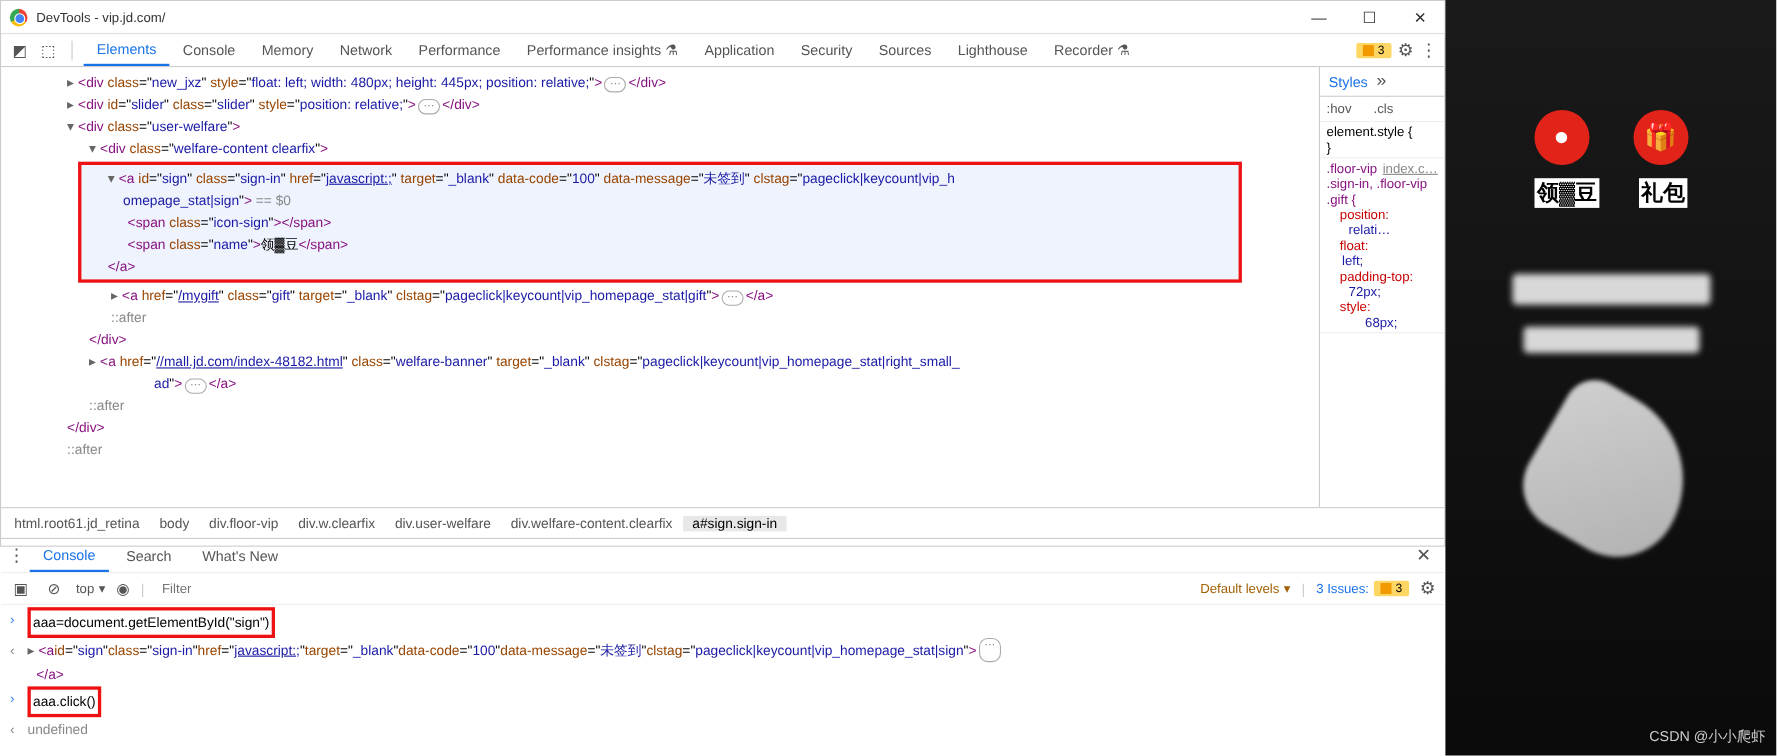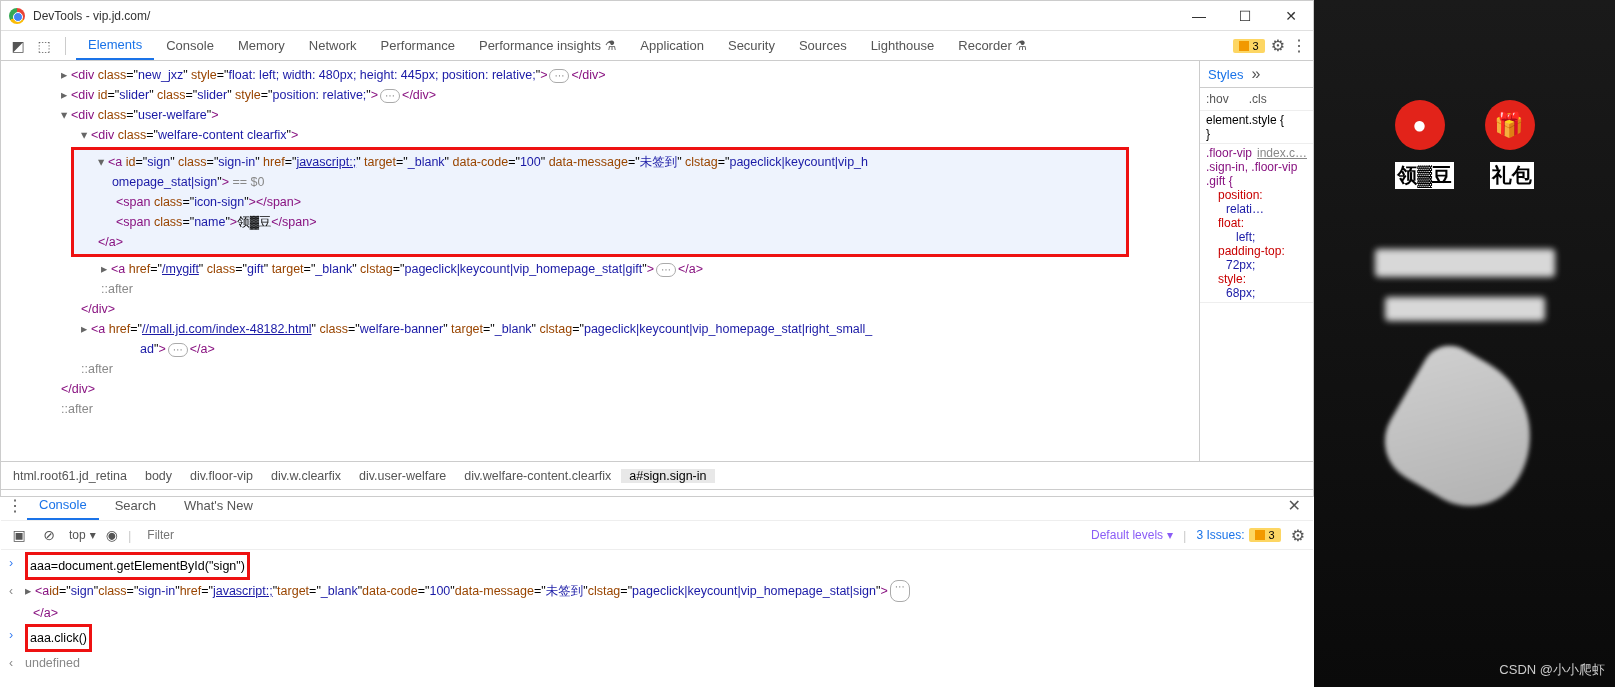--- a/index.html
+++ b/index.html
@@ -62,21 +62,21 @@
 .drawer { border-top:1px solid #ccc; }
 .drawer-tabs { height:30px; display:flex; align-items:center; padding:0 6px; gap:4px; }
 .dtab { padding:0 12px; color:#555; font-size:13px; cursor:pointer; }
 .dtab.active { color:#1a73e8; border-bottom:2px solid #1a73e8; height:100%; display:flex; align-items:center; }
 .drawer-close { margin-left:auto; font-size:16px; color:#555; padding-right:6px; }
 .drawer-toolbar { height:30px; display:flex; align-items:center; border-top:1px solid #eee; border-bottom:1px solid #eee; padding:0 8px; gap:10px; }
 .dt-icon { color:#555; font-size:14px; width:20px; text-align:center; }
 .context-sel { display:flex; align-items:center; gap:4px; font-size:12px; color:#555; }
 .eye { font-size:14px; color:#555; }
 .filter-input { flex:1; border:none; outline:none; font-size:12px; color:#888; margin-left:6px; }
-.levels { font-size:12px; color:#8b5cf6; margin-left:auto; display:flex; align-items:center; gap:4px; }
+.levels { font-size:12px; color:#a16207; margin-left:auto; display:flex; align-items:center; gap:4px; }
 .issues-link { font-size:12px; color:#1a73e8; display:flex; align-items:center; gap:4px; }
 .console-body { font-family: Consolas, monospace; font-size:12.5px; line-height:22px; padding: 2px 0; }
 .console-line { padding: 0 8px; display:flex; }
 .prompt { color:#367cf1; width:16px; }
 .return { color:#888; width:16px; }
 .red-box { border: 3px solid #e11; display:inline-block; padding: 0 2px; }
 .console-dom { padding-left: 32px; color:#881280; }
 
 .webpage { width: 301px; background: linear-gradient(#1a1a1a,#0a0a0a); position: relative; padding-top: 100px; font-family: "Microsoft YaHei", sans-serif; }
 .wp-icons { display:flex; justify-content:center; gap:40px; margin-bottom:12px; }
@@ -166,23 +166,23 @@
       <div class="style-rule">
         <div>element.style {</div>
         <div>}</div>
       </div>
       <div class="style-rule">
         <div>
               <span class="sr-link">index.c…</span>
             </div>
         <div class="sr-sel">.floor-vip .sign-in, .floor-vip .gift {</div>
         <div><span class="sr-prop">position:</span><br><span class="sr-val" style="margin-left:20px">relati…</span></div>
-        <div><span class="sr-prop">float:</span><br><span class="sr-val" style="margin-left:30px">left;</span></div>
+        <div><span class="sr-prop">float:</span><br><span class="sr-val" style="margin-left:14px">left;</span></div>
         <div><span class="sr-prop">padding-top:</span><br><span class="sr-val" style="margin-left:20px">72px;</span></div>
-        <div><span class="sr-prop">style:</span><br><span class="sr-val" style="margin-left:20px">68px;</span></div>
+        <div><span class="sr-prop">style:</span><br><span class="sr-val" style="margin-left:35px">68px;</span></div>
       </div>
     </div>
   </div>
 
   <div class="breadcrumb">
     <span class="bc-item">html.root61.jd_retina</span>
     <span class="bc-item">body</span>
     <span class="bc-item">div.floor-vip</span>
     <span class="bc-item">div.w.clearfix</span>
     <span class="bc-item">div.user-welfare</span>

